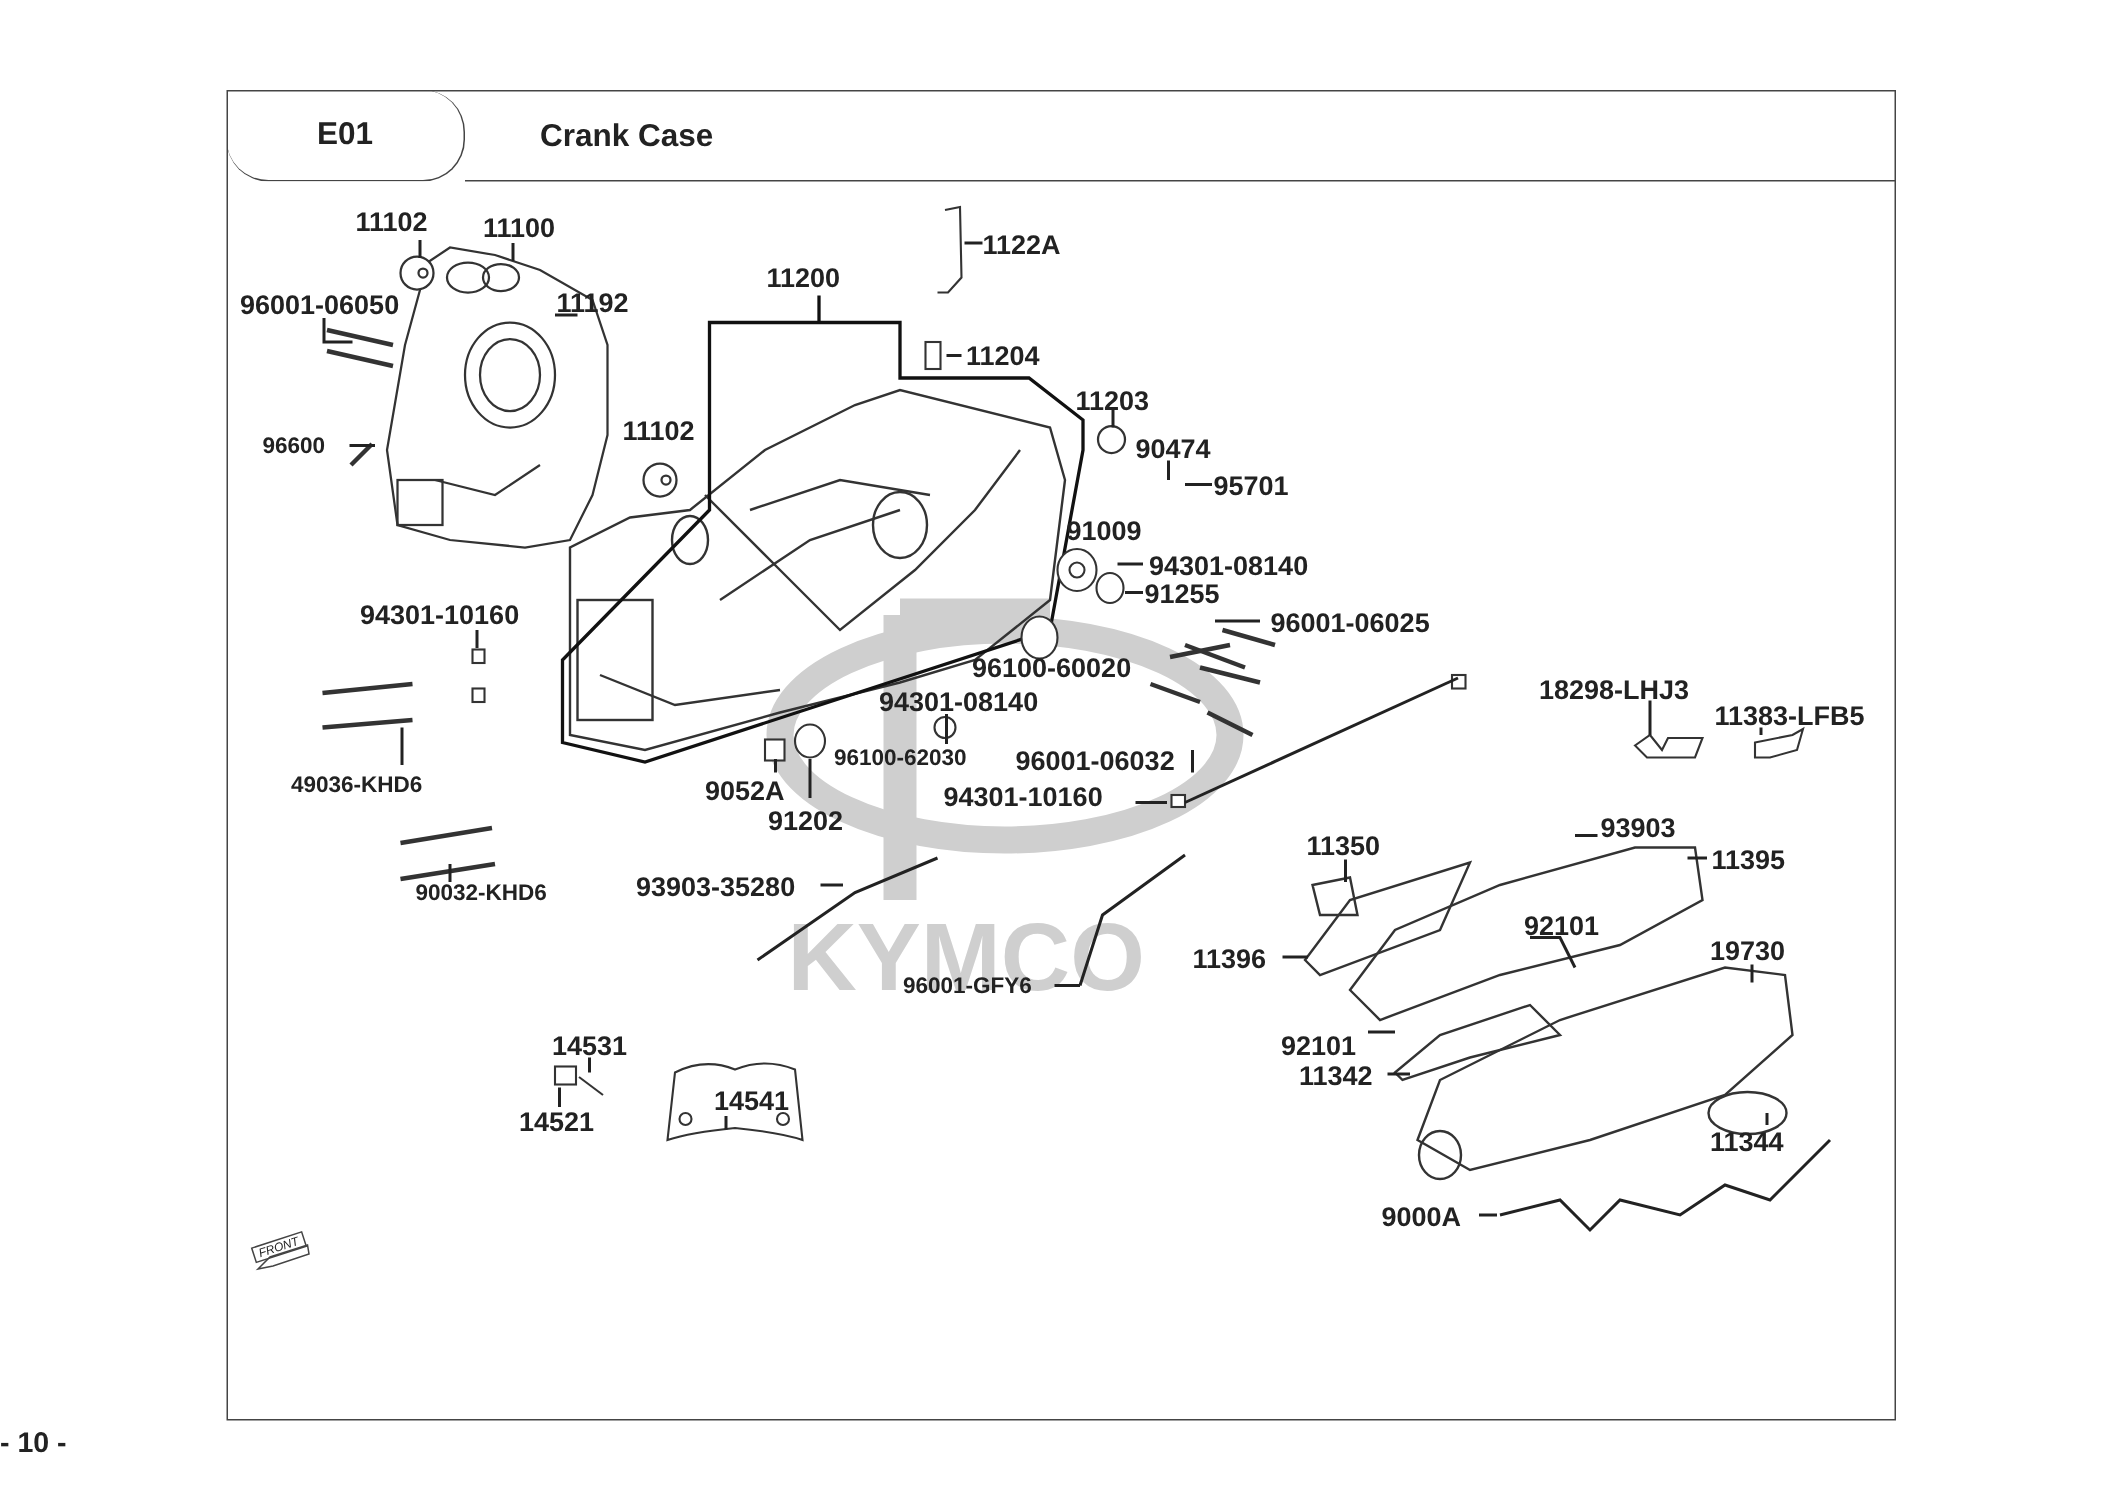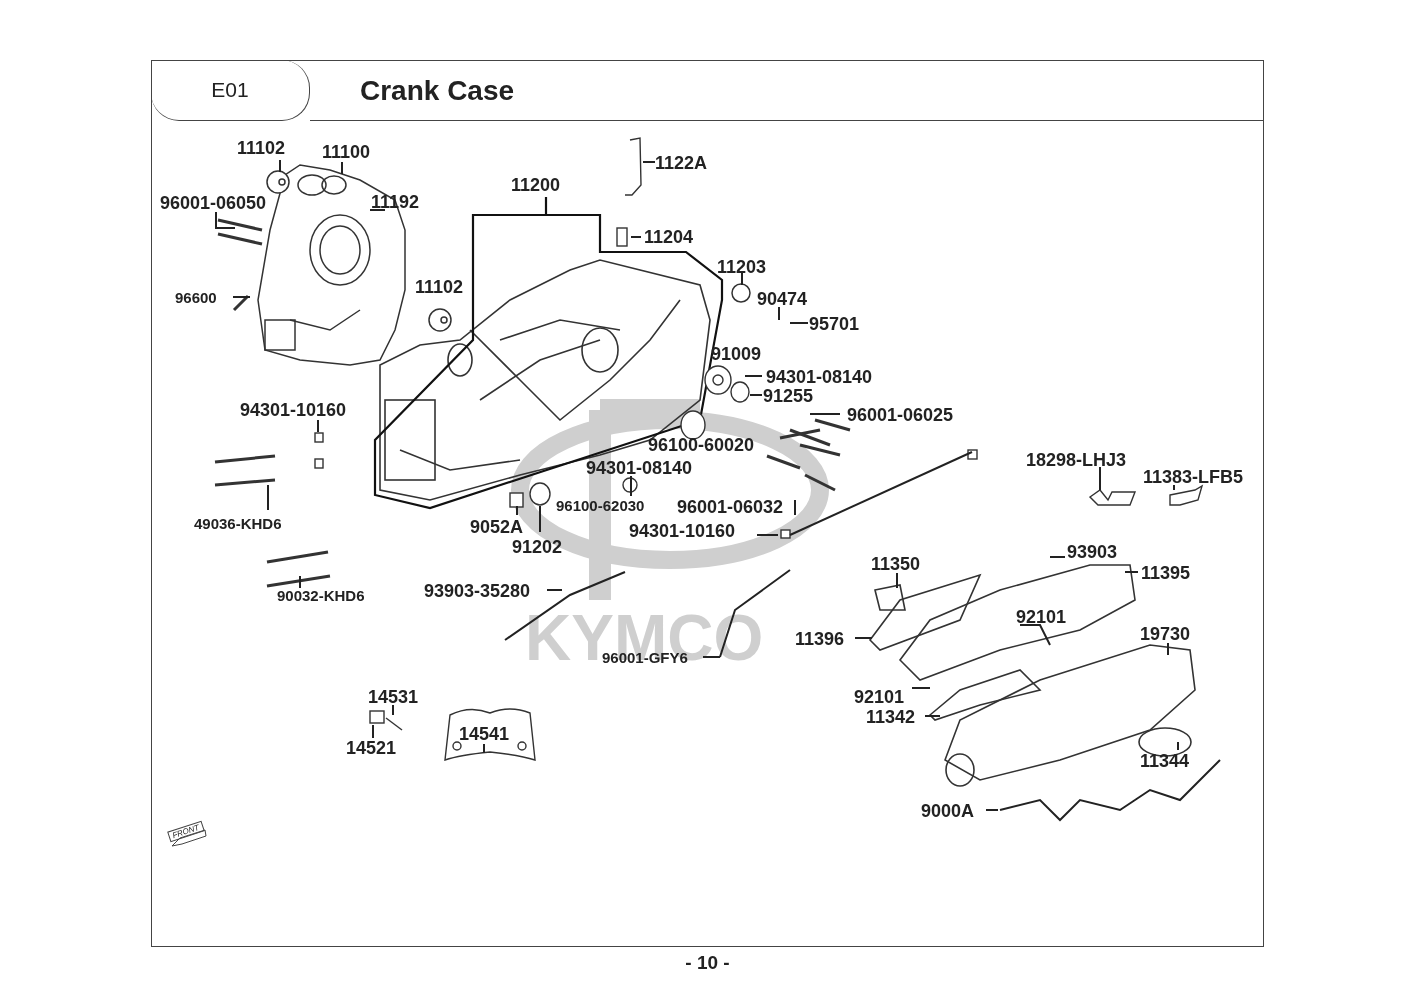--- a/index.html
+++ b/index.html
@@ -3,25 +3,25 @@
 <meta charset="utf-8">
 <style>
   html, body { margin:0; padding:0; background:#ffffff; }
   body { width:1415px; height:1000px; position:relative; overflow:hidden;
          font-family:"Liberation Sans", sans-serif; color:#222; }
   .frame { position:absolute; left:151px; top:60px; width:1113px; height:887px;
            border:1.5px solid #444; box-sizing:border-box; }
   .hdr-code { position:absolute; left:151px; top:60px; width:159px; height:61px;
               border-right:1.5px solid #444; border-bottom:1.5px solid #444; box-sizing:border-box;
               display:flex; align-items:center; justify-content:center;
-              font-weight:normal; font-size:21px;border-radius:28px; }
+              font-weight:bold; font-size:21px;border-radius:28px; }
   .hdr-title { position:absolute; left:360px; top:60px; height:61px; display:flex; align-items:center;
-               font-weight:bold; font-size:28px; }
+               font-weight:bold; font-size:21px; }
   .hdr-line { position:absolute; left:310px; top:120px; width:954px; height:0; border-top:1.5px solid #444; }
-  .page-no { position:absolute; left:0; width:1415px; top:952px; text-align:center;
+  .page-no { position:absolute; left:0; width:1415px; top:952px; 
              font-weight:bold; font-size:19px; }
   svg.dg { position:absolute; left:0; top:0; }
   .lbl { position:absolute; font-weight:bold; font-size:18px; white-space:nowrap; color:#222; line-height:1; }
   .lbl.sm { font-size:15px;text-align:center; }
   .front { position:absolute; left:168px; top:826px; font-size:8px; font-style:italic; transform:rotate(-18deg);
            border:1px solid #444; padding:0 3px; }
 </style>
 </head>
 <body>
 
@@ -208,19 +208,19 @@
 <div class="lbl" style="left:1067px;top:543px">93903</div>
 <div class="lbl" style="left:1141px;top:564px">11395</div>
 <div class="lbl" style="left:424px;top:582px">93903-35280</div>
 <div class="lbl" style="left:1016px;top:608px">92101</div>
 <div class="lbl" style="left:795px;top:630px">11396</div>
 <div class="lbl" style="left:1140px;top:625px">19730</div>
 <div class="lbl sm" style="left:602px;top:650px">96001-GFY6</div>
 <div class="lbl" style="left:854px;top:688px">92101</div>
 <div class="lbl" style="left:866px;top:708px">11342</div>
 <div class="lbl" style="left:368px;top:688px">14531</div>
-<div class="lbl" style="left:459px;top:725px">14541</div>
+<div class="lbl" style="left:476px;top:725px">14541</div>
 <div class="lbl" style="left:346px;top:739px">14521</div>
 <div class="lbl" style="left:1140px;top:752px">11344</div>
 <div class="lbl" style="left:921px;top:802px">9000A</div>
 
 <div class="front">FRONT</div>
 <div class="page-no">- 10 -</div>
 
 </body></html>

